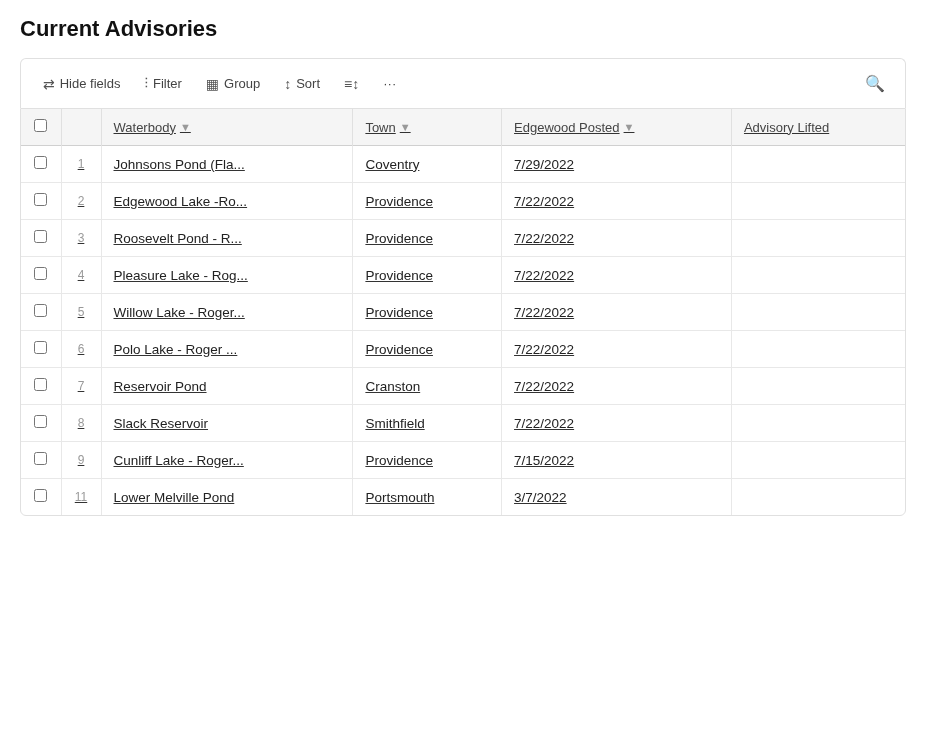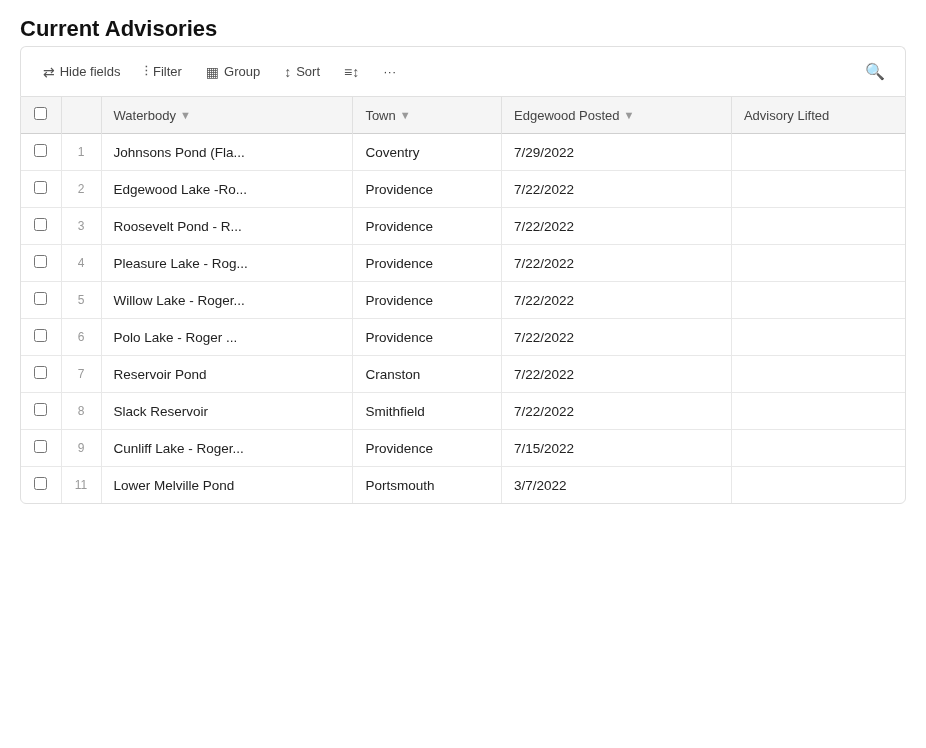--- a/index.html
+++ b/index.html
@@ -9,21 +9,21 @@
       color: #333;
       font-size: 14px;
     }
     .container {
       padding: 16px 20px;
       max-width: 926px;
     }
     .page-title {
       font-size: 22px;
       font-weight: 700;
-      margin-bottom: 4px;
+      margin-bottom: 16px;
       color: #111;
     }
     .toolbar {
       display: flex;
       align-items: center;
       padding: 10px 12px;
       border: 1px solid #e0e0e0;
       border-bottom: none;
       border-radius: 6px 6px 0 0;
       background: #fff;
@@ -58,20 +58,21 @@
     }
     .table-wrapper {
       border: 1px solid #e0e0e0;
       border-radius: 0 0 6px 6px;
       overflow: hidden;
       position: relative;
     }
     table {
       width: 100%;
       border-collapse: collapse;
+      text-decoration: underline;
     }
     thead {
       background: #f5f5f5;
     }
     thead tr {
       border-bottom: 1px solid #d0d0d0;
     }
     th {
       padding: 10px 12px;
       text-align: left;

